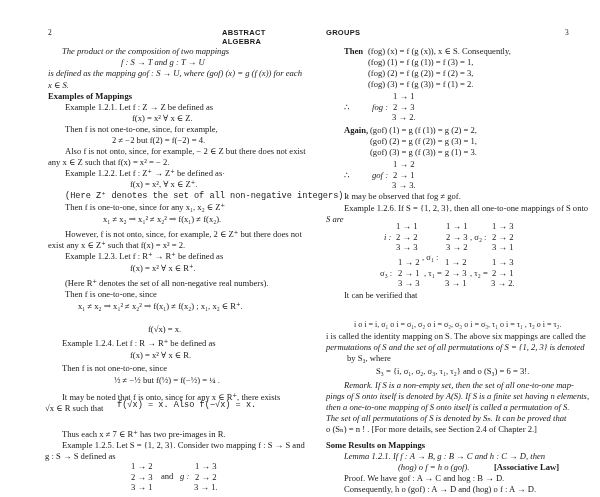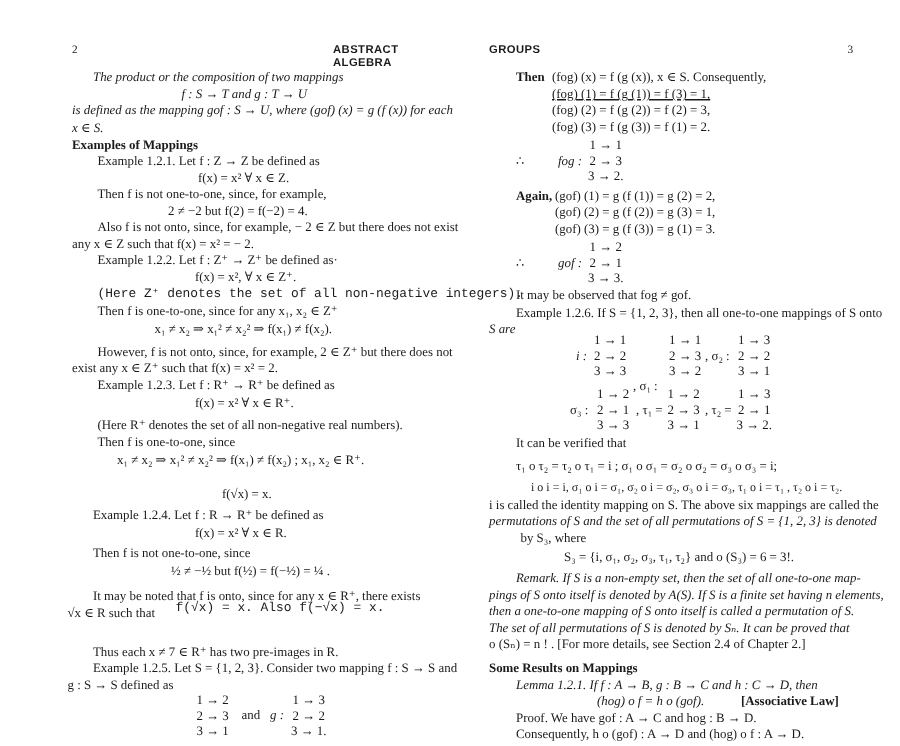--- a/index.html
+++ b/index.html
@@ -71,21 +71,21 @@
     <div>3 → 1.</div>
   </div>
 </div>
 
 <div class="page right">
   <div class="hdr" style="left:26px;"><span class="sans">GROUPS</span></div>
   <div class="hdr" style="left:265px;">3</div>
 
   <div class="ln b" style="left:44px;top:46px;">Then</div>
   <div class="ln" style="left:68px;top:46px;">(fog) (x) = f (g (x)), x ∈ S.  Consequently,</div>
-  <div class="ln" style="left:68px;top:57px;text-decoration:underline;">(fog) (1) = f (g (1)) = f (3) = 1,</div>
+  <div class="ln" style="left:68px;top:57px;">(fog) (1) = f (g (1)) = f (3) = 1,</div>
   <div class="ln" style="left:68px;top:68px;">(fog) (2) = f (g (2)) = f (2) = 3,</div>
   <div class="ln" style="left:68px;top:79px;">(fog) (3) = f (g (3)) = f (1) = 2.</div>
 
   <div class="ln" style="left:44px;top:102px;">∴</div>
   <div class="ln it" style="left:72px;top:102px;">fog :</div>
   <div class="map" style="left:92px;top:91px;">
     <div>1 → 1</div>
     <div>2 → 3</div>
     <div>3 → 2.</div>
   </div>
@@ -139,21 +139,20 @@
       <div>3 → 1</div>
   </div>
   <div class="ln" style="left:170px;top:268px;">, τ₂ =</div>
   <div class="map" style="left:191px;top:257px;">
     <div>1 → 3</div>
       <div>2 → 1</div>
       <div>3 → 2.</div>
   </div>
 
   <div class="ln" style="left:44px;top:290px;">It can be verified that</div>
-  <div class="ln" style="left:44px;top:305px;">τ₁ o τ₂ = τ₂ o τ₁ = i ; σ₁ o σ₁ = σ₂ o σ₂ = σ₃ o σ₃ = i;</div>
   <div class="ln" style="left:54px;top:319px;font-size:8px;">i o i = i,  σ₁ o i = σ₁,  σ₂ o i = σ₂,  σ₃ o i = σ₃,  τ₁ o i = τ₁ ,  τ₂ o i = τ₂.</div>
 
   <div class="ln" style="left:26px;top:331px;">i is called the identity mapping on S. The above six mappings are called the</div>
   <div class="ln it" style="left:26px;top:342px;">permutations of S and the set of all permutations of S = {1, 2, 3} is denoted</div>
   <div class="ln" style="left:26px;top:353px;padding-left:21px;">by S₃, where</div>
   <div class="ln" style="left:76px;top:366px;">S₃ = {i, σ₁, σ₂, σ₃, τ₁, τ₂} and o (S₃) = 6 = 3!.</div>
   <div class="ln it" style="left:44px;top:380px;">Remark. If S is a non-empty set, then the set of all one-to-one map-</div>
   <div class="ln it" style="left:26px;top:391px;">pings of S onto itself is denoted by A(S). If S is a finite set having n elements,</div>
   <div class="ln it" style="left:26px;top:402px;">then a one-to-one mapping of S onto itself is called a permutation of S.</div>
   <div class="ln it" style="left:26px;top:413px;">The set of all permutations of S is denoted by Sₙ. It can be proved that</div>

